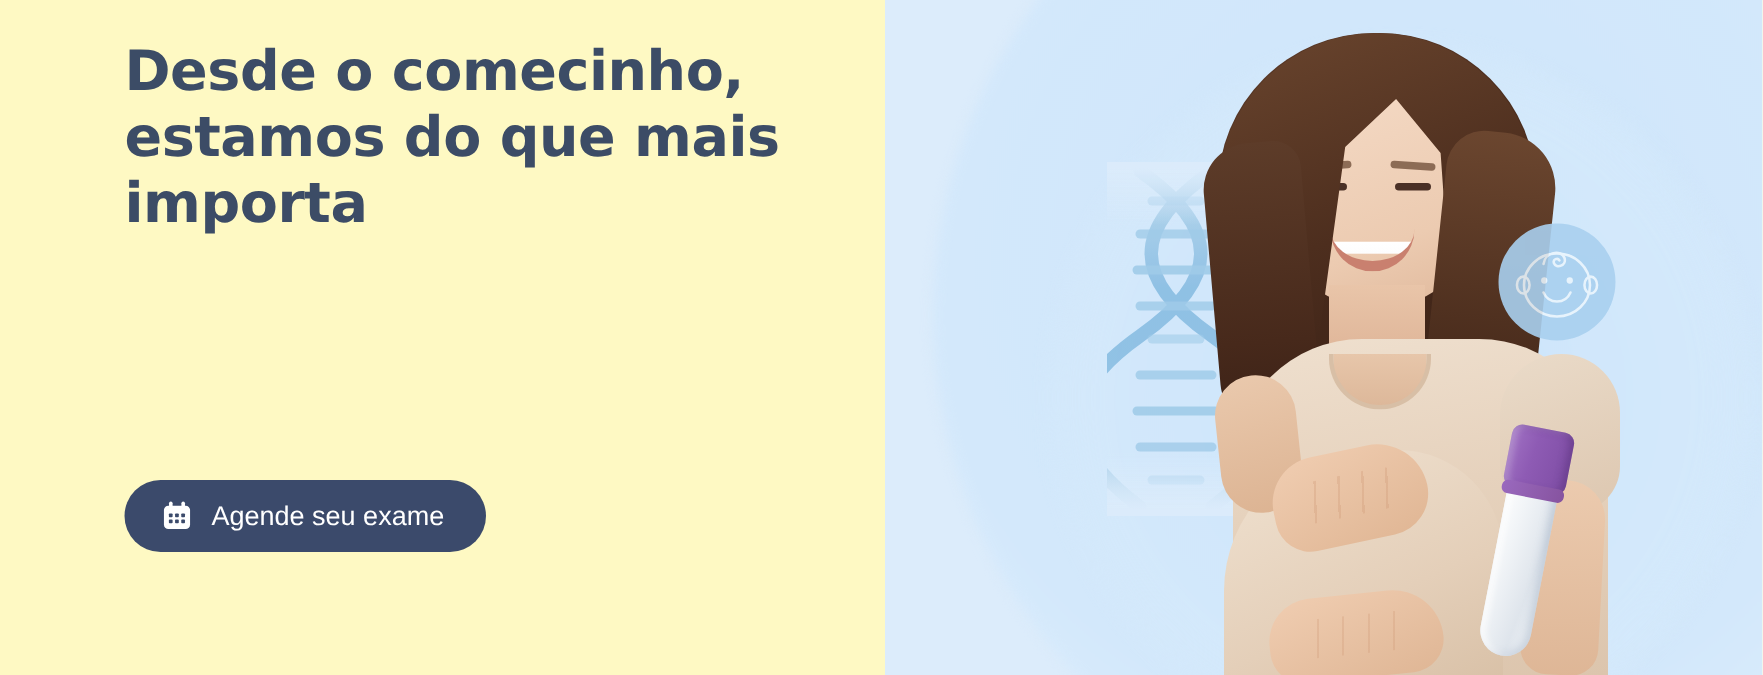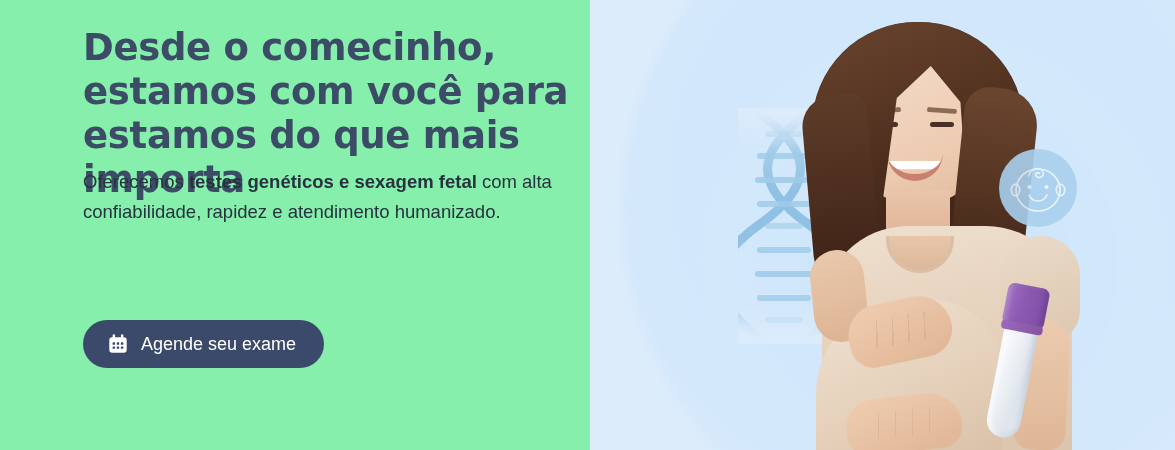--- a/index.html
+++ b/index.html
@@ -10,21 +10,21 @@
   }
   body {
     font-family: "Liberation Sans", sans-serif;
   }
 
   .banner {
     position: relative;
     width: 1175px;
     height: 450px;
     overflow: hidden;
-    background: #86efac;
+    background: #fef9c3;
   }
 
   
   .bg-right-wash {
     position: absolute;
     left: 590px;
     top: 0;
     width: 585px;
     height: 450px;
     background: #dcecfb;
@@ -311,25 +311,23 @@
 <div class="banner">
 
   <div class="bg-right-wash"></div>
   <div class="bg-soft-circle"></div>
   <div class="bg-soft-circle-2"></div>
 
   <div class="content">
 
     <h1 class="headline">
       <span class="hl-line">Desde o comecinho,</span>
-      <span class="hl-line">estamos com você para</span>
       <span class="hl-line">estamos do que mais importa</span>
     </h1>
 
-    <p class="subhead"><span>Oferecemos </span><span class="sh-strong">testes genéticos e sexagem fetal</span><span> com alta confiabilidade, rapidez e atendimento humanizado.</span></p>
 
     <button class="cta">
       <span class="cta-icon">
         <svg viewBox="0 0 24 24" width="22" height="22" aria-hidden="true">
           <rect x="2.5" y="4.5" width="19" height="17" rx="3.2" fill="#ffffff"></rect>
           <rect x="6.2" y="1.4" width="2.6" height="5" rx="1.3" fill="#ffffff"></rect>
           <rect x="15.2" y="1.4" width="2.6" height="5" rx="1.3" fill="#ffffff"></rect>
           <rect x="2.5" y="4.5" width="19" height="4.4" fill="#3b4a6b" opacity="0"></rect>
           <g fill="#3b4a6b">
             <rect x="6.1" y="10.2" width="2.7" height="2.7" rx=".6"></rect>

